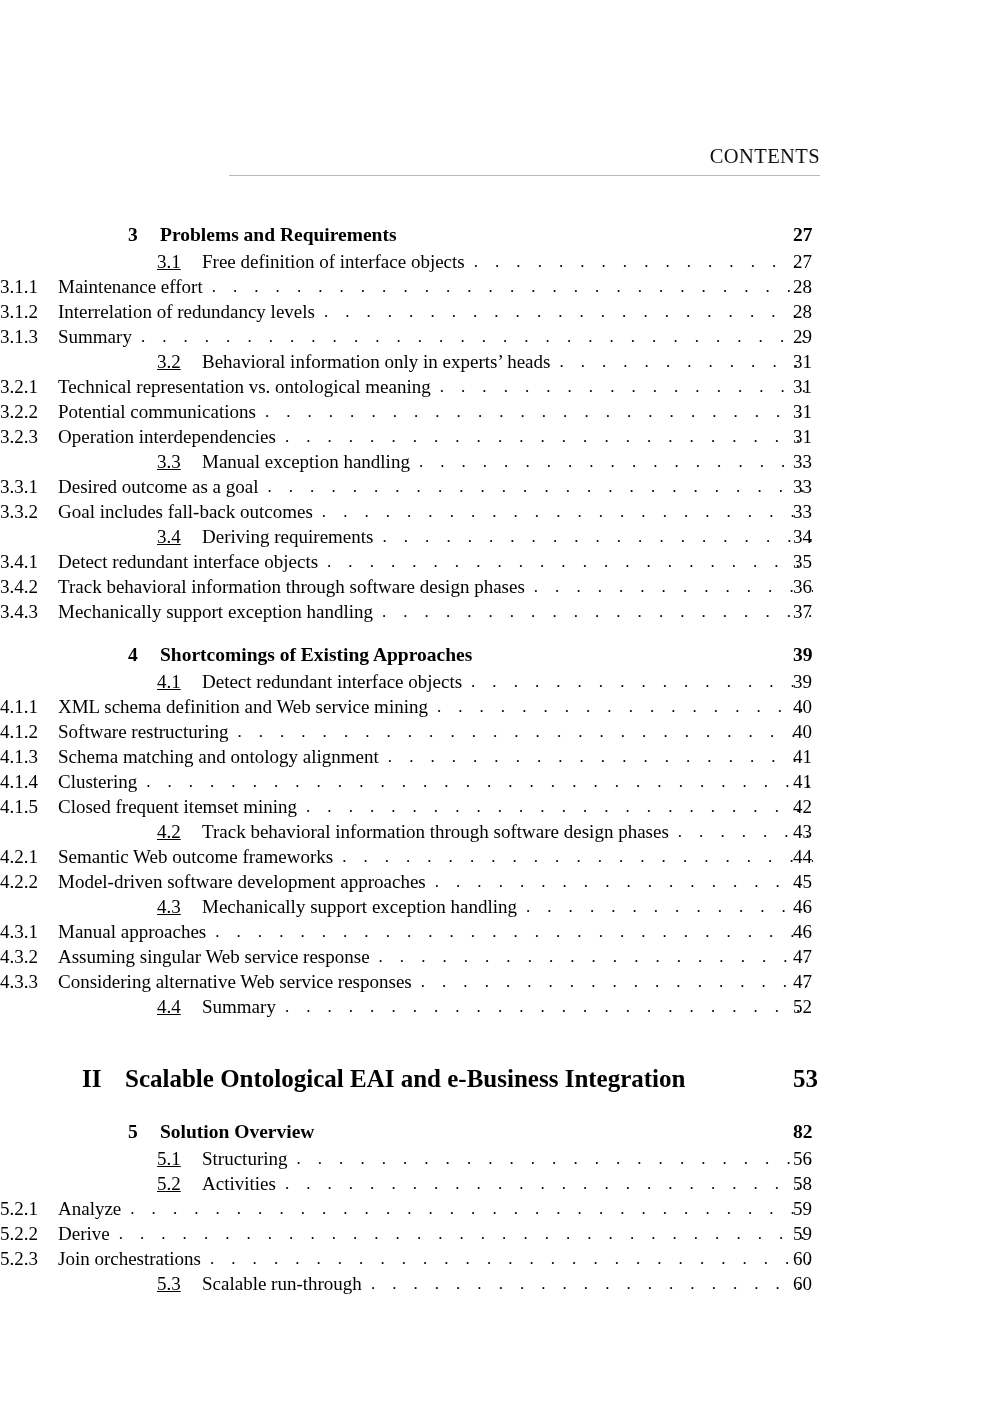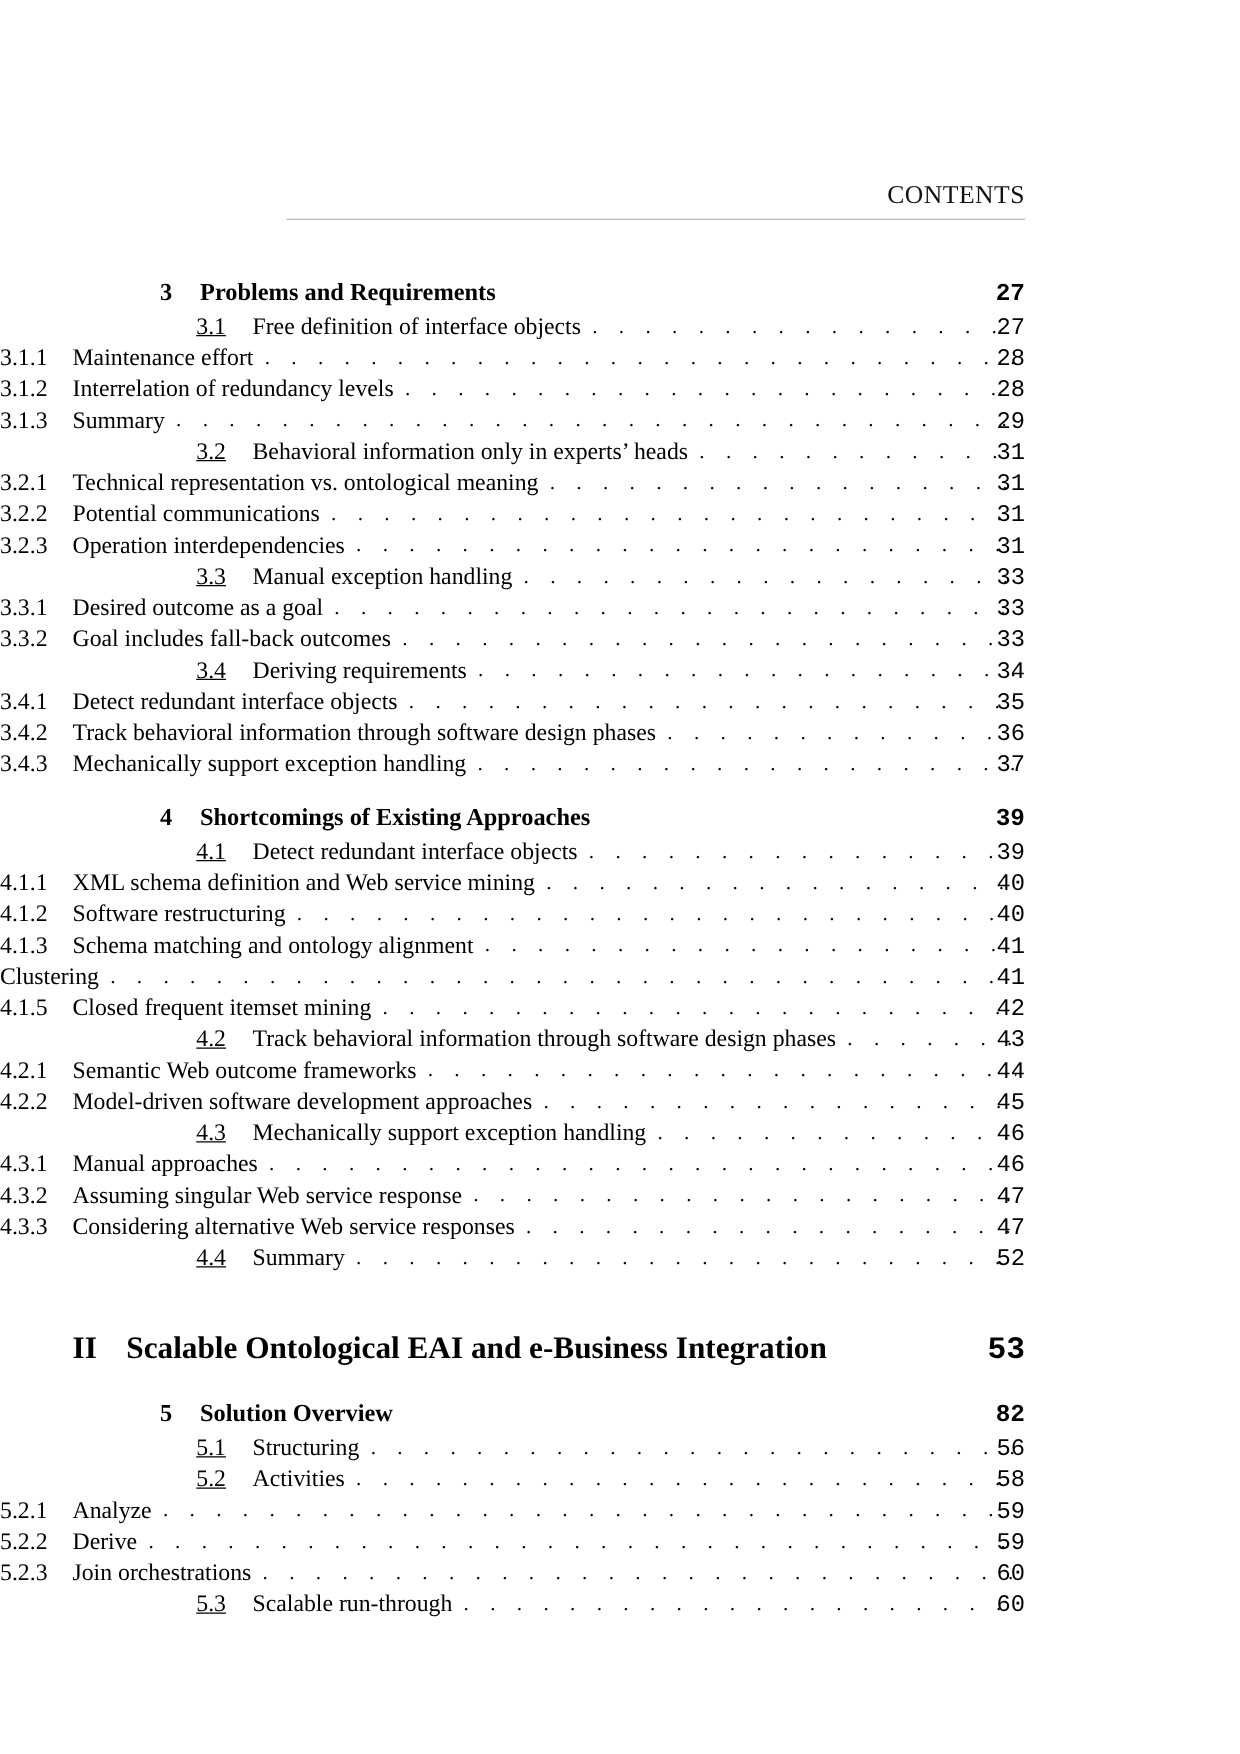--- a/index.html
+++ b/index.html
@@ -86,25 +86,23 @@
     color: #000;
     font-size: 17px;
     position: relative;
     top: -1px;
   }
   .leader::before {
     content: ". . . . . . . . . . . . . . . . . . . . . . . . . . . . . . . . . . . . . . . . . . . . . . . . . . . . . . . . . . . . . .";
   }
   .page-no {
     position: absolute;
-    right: 172px;
+    right: 159px;
     width: 40px;
-    text-align: right;
     white-space: nowrap;
-    font-family: Liberation Mono, monospace;
   }
 
   
   .chapter {
     font-weight: bold;
     font-size: 19.5px;
     height: 27px;
     margin-top: 18px;
   }
   .chapter .num {
@@ -140,21 +138,21 @@
 
   
   .part {
     font-weight: bold;
     font-size: 25px;
     height: 34px;
     margin-top: 44px;
   }
   .part .num {
     width: 43px;
-    padding-left: 58px;
+    padding-left: 82px;
     box-sizing: content-box;
   }
   .part .leader { visibility: hidden; }
   .part .page-no { font-weight: bold; font-size: 25px; }
 
   
   .after-part { margin-top: 22px; }
 </style>
 </head>
 <body>
@@ -287,20 +285,21 @@
         <span class="leader"></span>
         <span class="page-no">40</span>
       </div>
       <div class="entry subsection">
         <span class="num">4.1.3</span>
         <span class="label">Schema matching and ontology alignment</span>
         <span class="leader"></span>
         <span class="page-no">41</span>
       </div>
       <div class="entry subsection">
+        <span class="num">4.1.4</span>
         <span class="label">Clustering</span>
         <span class="leader"></span>
         <span class="page-no">41</span>
       </div>
       <div class="entry subsection">
         <span class="num">4.1.5</span>
         <span class="label">Closed frequent itemset mining</span>
         <span class="leader"></span>
         <span class="page-no">42</span>
       </div>

